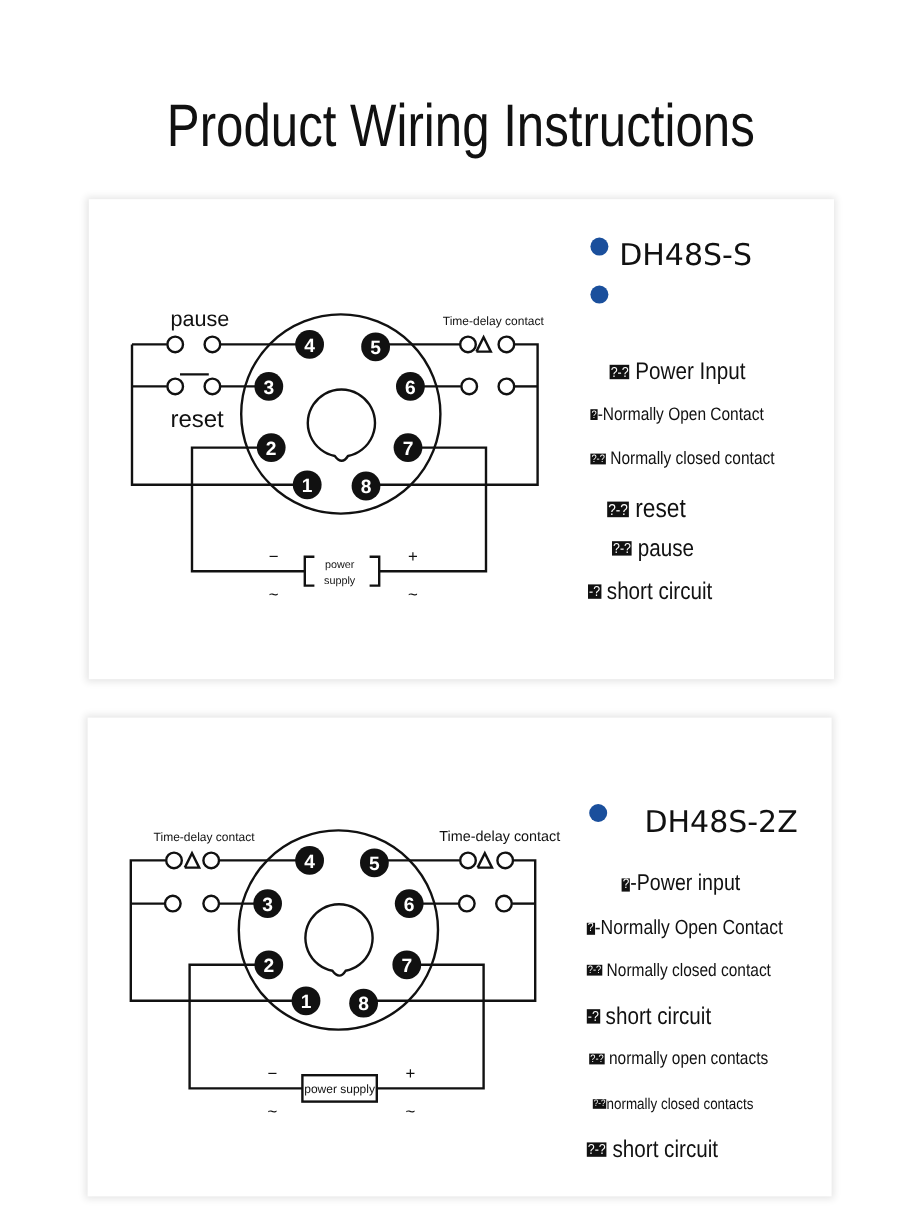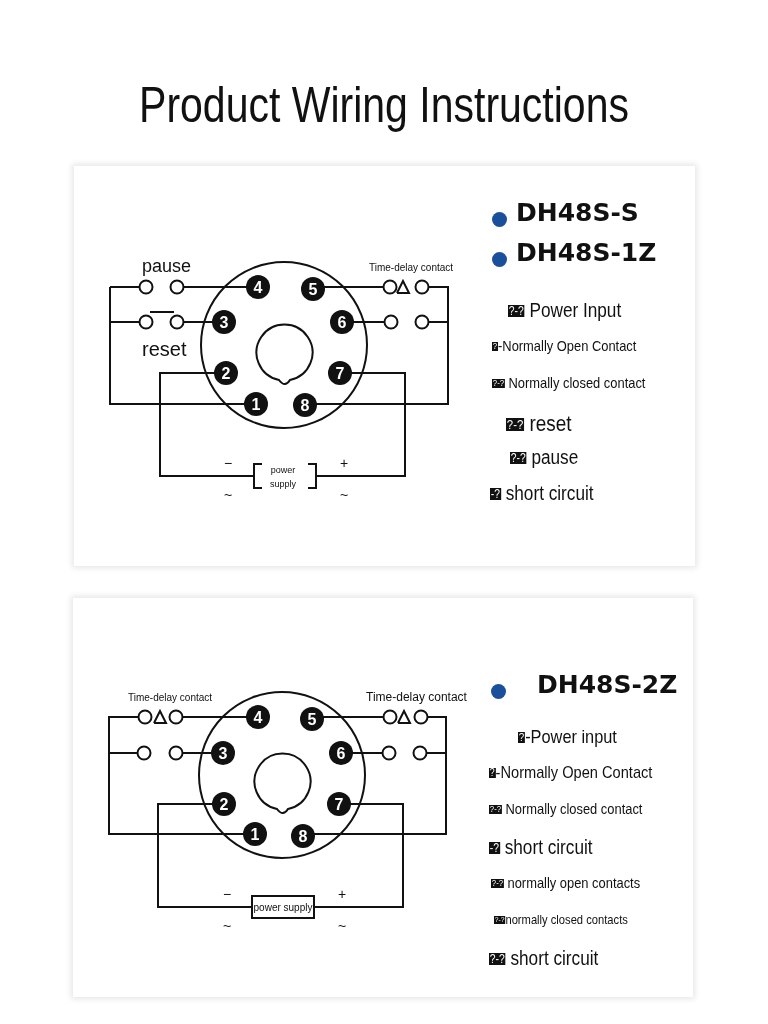--- a/index.html
+++ b/index.html
@@ -17,23 +17,23 @@
     }
     .card {
       position: absolute; background: #fff;
       box-shadow: 0 0 6px 2px rgba(0,0,0,0.10);
     }
     .card-1 { left: 74px; top: 166px; width: 621px; height: 400px; }
     .card-2 { left: 73px; top: 598px; width: 620px; height: 399px; }
     .diagram { position: absolute; left: 0; top: 0; }
     .diagram text { font-family: "Liberation Sans", sans-serif; }
     .model {
-      position: absolute; font-weight: bold; font-size: 25px; color: #111;
+      position: absolute; font-weight: normal; font-size: 25px; color: #111;
       font-family: "DejaVu Sans", sans-serif; white-space: nowrap;
-      display: flex; align-items: flex-end;
+      display: flex; align-items: flex-start;
     }
     .bullet {
       width: 15px; height: 15px; border-radius: 50%;
       background: #1a4f9c; display: inline-block; margin-right: 9px;
     }
     .item {
       position: absolute; white-space: nowrap; color: #111;
       font-family: "Liberation Sans", sans-serif;
       transform: scaleX(0.86); transform-origin: left center;
     }
@@ -130,21 +130,20 @@
     <text x="228" y="500" font-size="14" fill="#111" text-anchor="middle">~</text>
     <text x="344" y="500" font-size="14" fill="#111" text-anchor="middle">~</text>
   </svg>
 
   <div class="model" style="left:418px; top:32px;">
     <span class="bullet"></span>
     <span>DH48S-S</span>
   </div>
   <div class="model" style="left:418px; top:72px;">
     <span class="bullet"></span>
-    <span>DH48S-1Z</span>
   </div>
 
   <div class="item" style="left:434px; top:133px; font-size:20px;">
     <span class="sq">?-?</span> <span>Power Input</span>
   </div>
   <div class="item" style="left:418px; top:171px; font-size:15px;">
     <span class="sq">?</span><span>-Normally Open Contact</span>
   </div>
   <div class="item" style="left:418px; top:208px; font-size:15px;">
     <span class="sq">?-?</span> <span>Normally closed contact</span>

